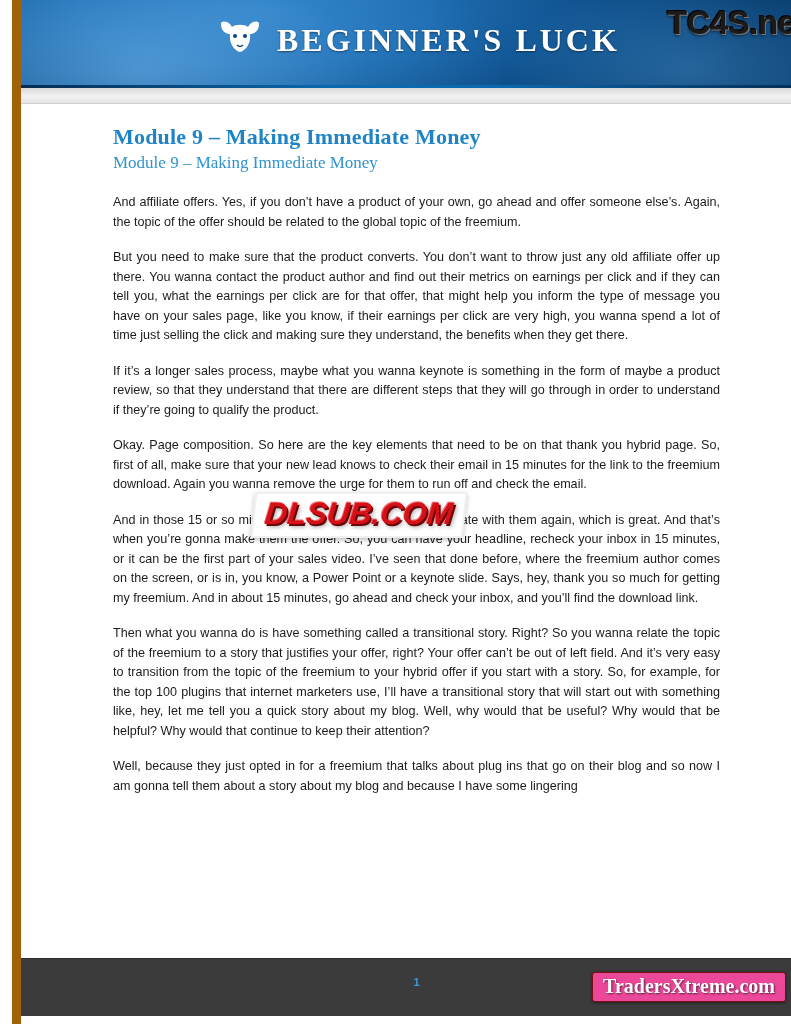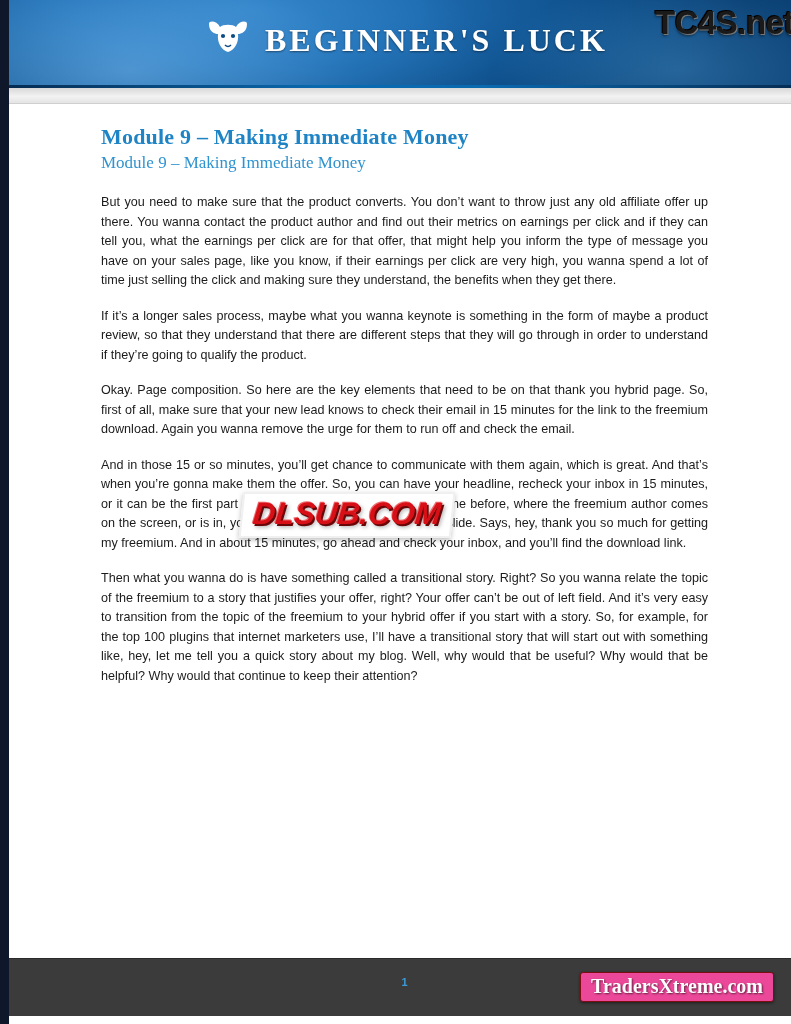--- a/index.html
+++ b/index.html
@@ -12,25 +12,25 @@
     width: 791px;
     height: 1024px;
     position: relative;
     font-family: "Liberation Serif", serif;
     overflow: hidden;
   }
 
   
   .page {
     position: absolute;
-    top: 0; left: 0;
+    top: 0; left: 12px;
     width: 664px;
     height: 1024px;
     background: #ffffff;
-    border-left: 9px solid #0f172a;
+    border-left: 9px solid #a16207;
     border-right: 9px solid #ffffff;
   }
 
   
   .header {
     position: absolute;
     top: 0; left: 0;
     width: 791px;
     height: 88px;
     background:
@@ -244,25 +244,27 @@
     <div class="header-bottom-line"></div>
   </div>
 
   <div class="grey-strip"></div>
 
   <div class="doc">
     <h1 class="title">Module 9 – Making Immediate Money</h1>
     <h2 class="subtitle">Module 9 – Making Immediate Money</h2>
 
     <div class="body-copy">
+      <p>And affiliate offers. Yes, if you don’t have a product of your own, go ahead and offer someone else’s. Again, the topic of the offer should be related to the global topic of the freemium.</p>
       <p>But you need to make sure that the product converts. You don’t want to throw just any old affiliate offer up there. You wanna contact the product author and find out their metrics on earnings per click and if they can tell you, what the earnings per click are for that offer, that might help you inform the type of message you have on your sales page, like you know, if their earnings per click are very high, you wanna spend a lot of time just selling the click and making sure they understand, the benefits when they get there.</p>
       <p>If it’s a longer sales process, maybe what you wanna keynote is something in the form of maybe a product review, so that they understand that there are different steps that they will go through in order to understand if they’re going to qualify the product.</p>
       <p>Okay. Page composition. So here are the key elements that need to be on that thank you hybrid page. So, first of all, make sure that your new lead knows to check their email in 15 minutes for the link to the freemium download. Again you wanna remove the urge for them to run off and check the email.</p>
       <p>And in those 15 or so minutes, you’ll get chance to communicate with them again, which is great. And that’s when you’re gonna make them the offer. So, you can have your headline, recheck your inbox in 15 minutes, or it can be the first part of your sales video. I’ve seen that done before, where the freemium author comes on the screen, or is in, you know, a Power Point or a keynote slide. Says, hey, thank you so much for getting my freemium. And in about 15 minutes, go ahead and check your inbox, and you’ll find the download link.</p>
       <p>Then what you wanna do is have something called a transitional story. Right? So you wanna relate the topic of the freemium to a story that justifies your offer, right? Your offer can’t be out of left field. And it’s very easy to transition from the topic of the freemium to your hybrid offer if you start with a story. So, for example, for the top 100 plugins that internet marketers use, I’ll have a transitional story that will start out with something like, hey, let me tell you a quick story about my blog. Well, why would that be useful? Why would that be helpful? Why would that continue to keep their attention?</p>
+      <p>Well, because they just opted in for a freemium that talks about plug ins that go on their blog and so now I am gonna tell them about a story about my blog and because I have some lingering</p>
     </div>
   </div>
 
   <div class="watermark">DLSUB.COM</div>
 
   <div class="footer">
     <div class="footer-bar"></div>
     <div class="footer-page-num">1</div>
     <div class="footer-stamp">TradersXtreme.com</div>
   </div>

